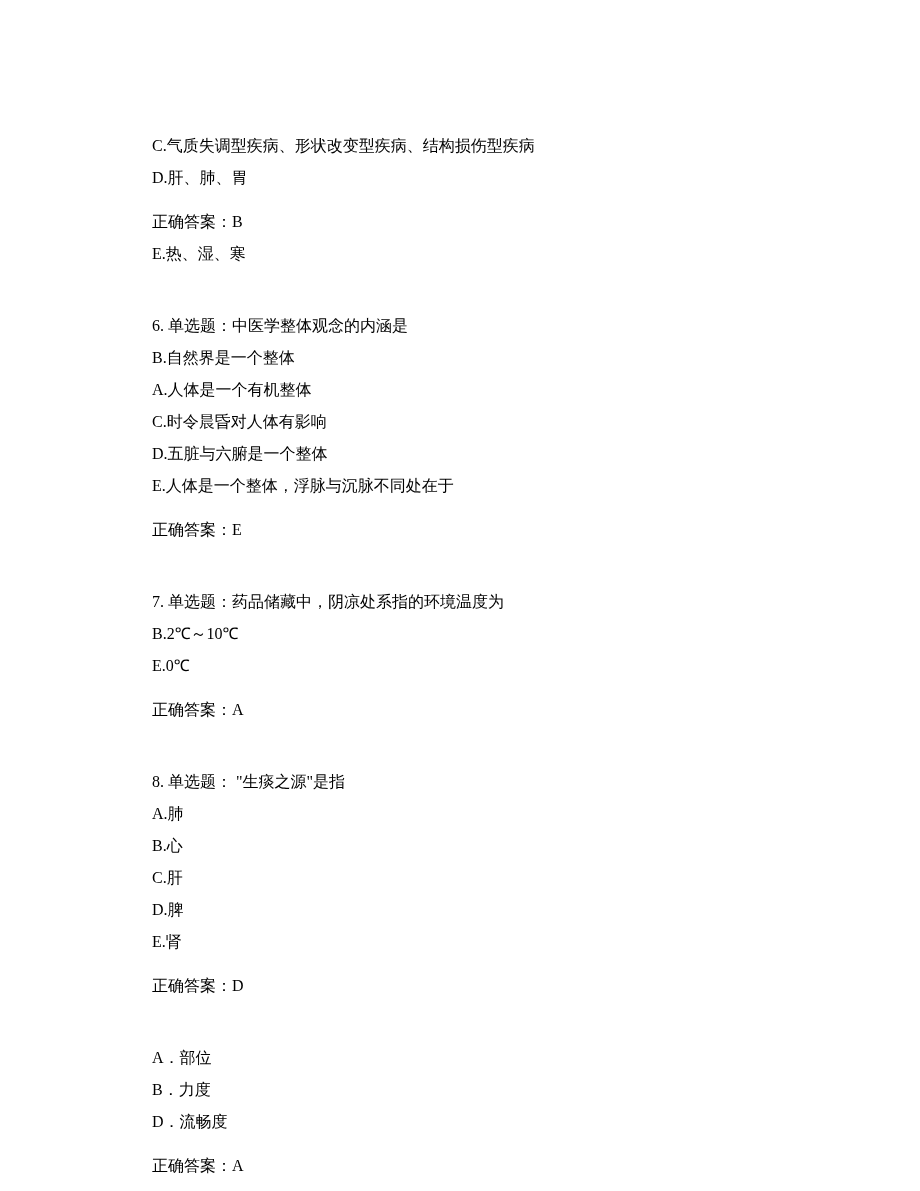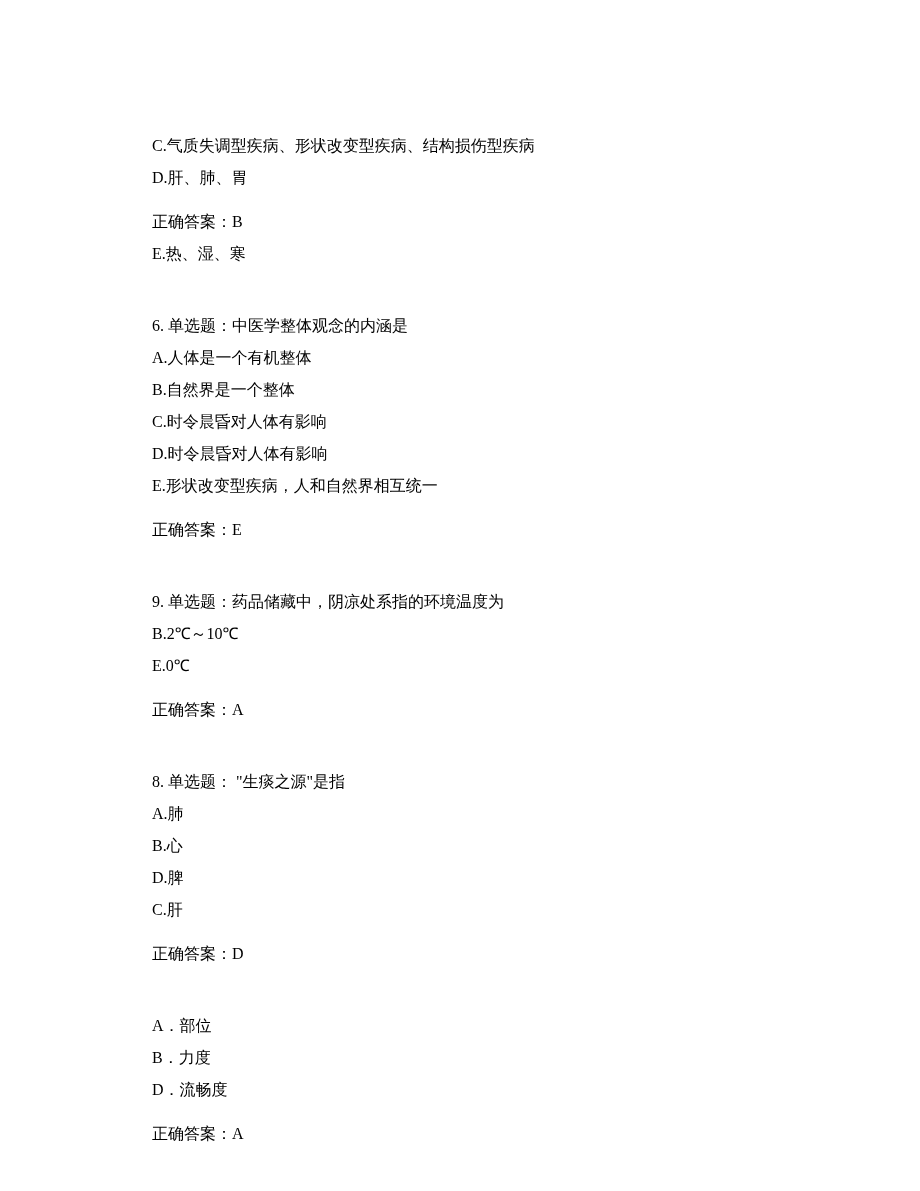--- a/index.html
+++ b/index.html
@@ -32,41 +32,42 @@
 
 <div class="question-block">
   <div class="line">C.气质失调型疾病、形状改变型疾病、结构损伤型疾病</div>
   <div class="line">D.肝、肺、胃</div>
   <div class="line answer">正确答案：B</div>
   <div class="line">E.热、湿、寒</div>
 </div>
 
 <div class="question-block">
   <div class="line">6.  单选题：中医学整体观念的内涵是</div>
+  <div class="line">B.自然界是一个整体</div>
   <div class="line">A.人体是一个有机整体</div>
-  <div class="line">B.自然界是一个整体</div>
   <div class="line">C.时令晨昏对人体有影响</div>
-  <div class="line">D.时令晨昏对人体有影响</div>
-  <div class="line">E.形状改变型疾病，人和自然界相互统一</div>
+  <div class="line">D.五脏与六腑是一个整体</div>
+  <div class="line">E.人体是一个整体，浮脉与沉脉不同处在于</div>
   <div class="line answer">正确答案：E</div>
 </div>
 
 <div class="question-block">
-  <div class="line">9.  单选题：药品储藏中，阴凉处系指的环境温度为</div>
+  <div class="line">7.  单选题：药品储藏中，阴凉处系指的环境温度为</div>
   <div class="line">B.2℃～10℃</div>
   <div class="line">E.0℃</div>
   <div class="line answer">正确答案：A</div>
 </div>
 
 <div class="question-block">
   <div class="line">8.  单选题： "生痰之源"是指</div>
   <div class="line">A.肺</div>
   <div class="line">B.心</div>
+  <div class="line">C.肝</div>
   <div class="line">D.脾</div>
-  <div class="line">C.肝</div>
+  <div class="line">E.肾</div>
   <div class="line answer">正确答案：D</div>
 </div>
 
 <div class="question-block">
   <div class="line">A．部位</div>
   <div class="line">B．力度</div>
   <div class="line">D．流畅度</div>
   <div class="line answer">正确答案：A</div>
 </div>
 

